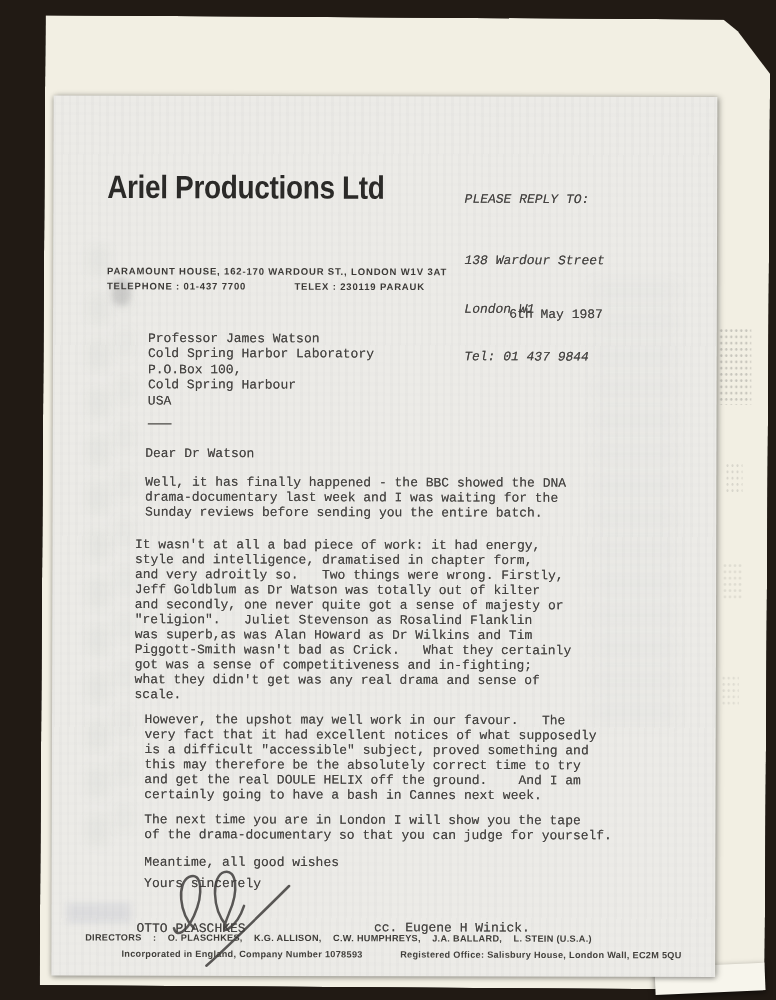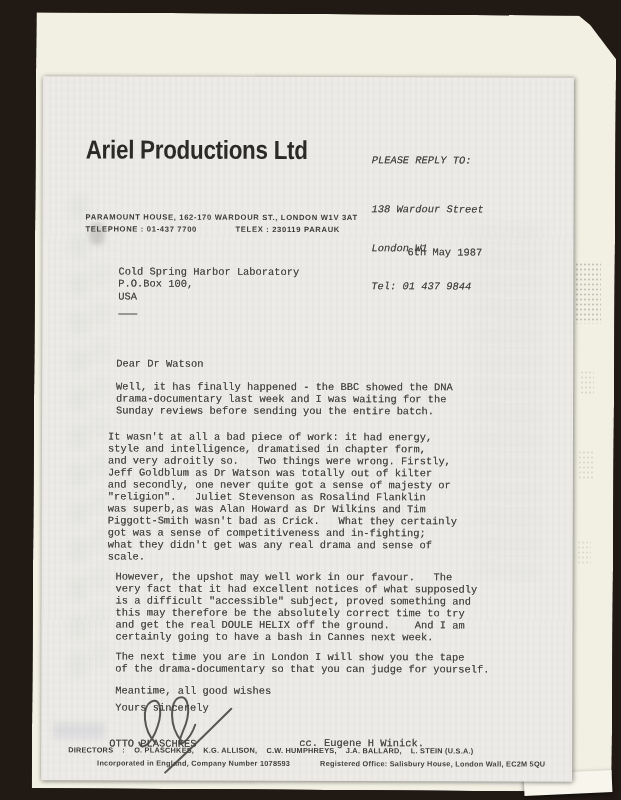--- a/index.html
+++ b/index.html
@@ -83,22 +83,24 @@
   <div class="abs mono reply" style="left:329px;top:77px;">PLEASE REPLY TO:</div>
   <div class="abs mono reply" style="left:329px;top:100px;">
     <div>138 Wardour Street</div>
     <div>London W1</div>
     <div>Tel: 01 437 9844</div>
   </div>
 
   <div class="abs mono recipient-line" style="left:329px;top:169px;margin-left:36px;">6th May 1987</div>
 
   <div class="abs mono" style="left:76px;top:189px;">
+    <div class="recipient-line">Professor James Watson</div>
     <div class="recipient-line">Cold Spring Harbor Laboratory</div>
     <div class="recipient-line">P.O.Box 100,</div>
+    <div class="recipient-line">Cold Spring Harbour</div>
     <div class="recipient-line"><span class="underlined">USA</span></div>
   </div>
 
   <div class="abs mono recipient-line" style="left:74px;top:281px;">Dear Dr Watson</div>
 
   <pre class="abs body-par" style="left:74px;top:304px;">Well, it has finally happened - the BBC showed the DNA
 drama-documentary last week and I was waiting for the
 Sunday reviews before sending you the entire batch.</pre>
   <pre class="abs body-par" style="left:66px;top:354px;">It wasn't at all a bad piece of work: it had energy,
 style and intelligence, dramatised in chapter form,

